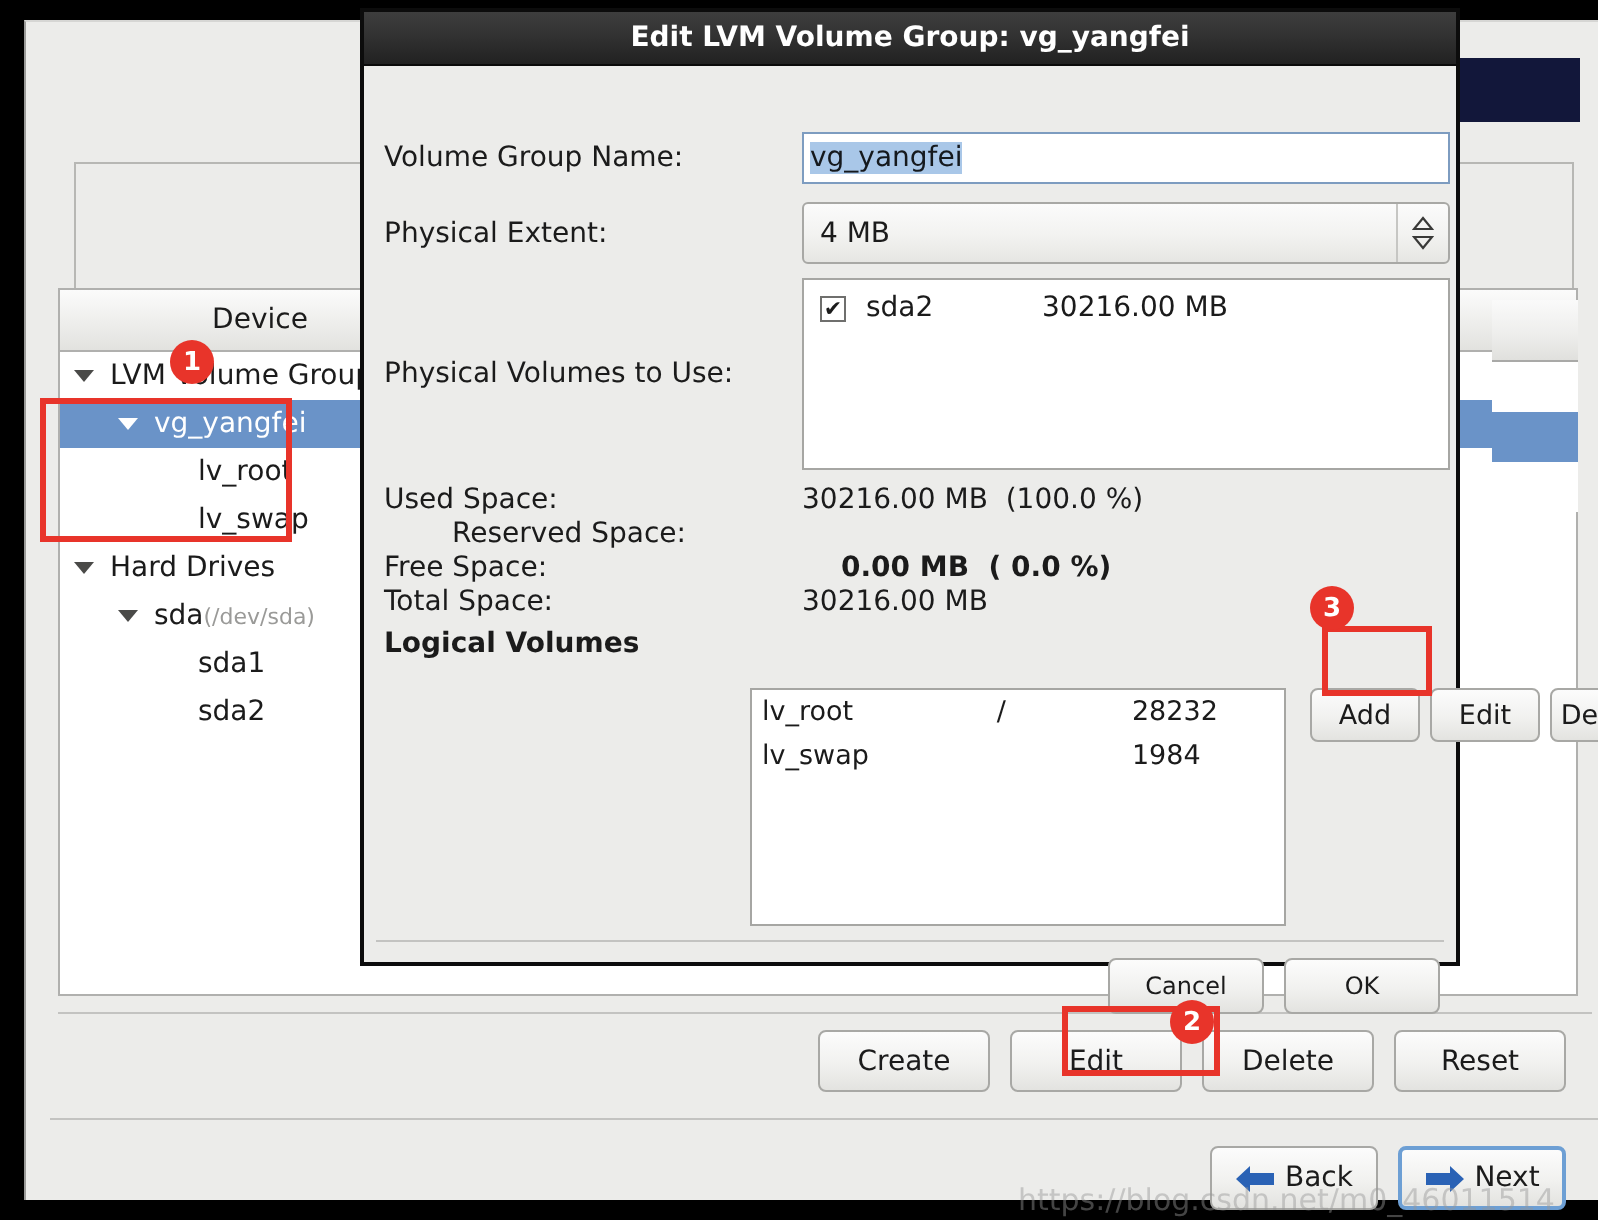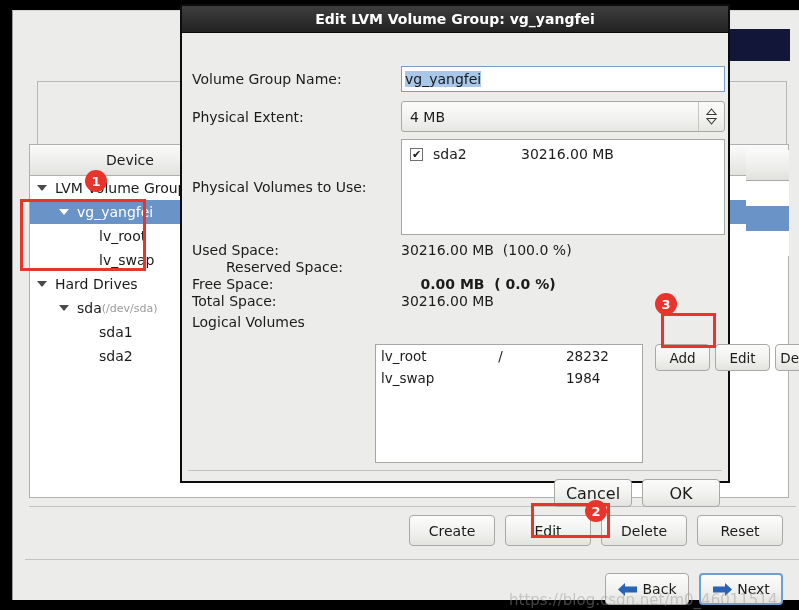--- a/index.html
+++ b/index.html
@@ -248,21 +248,21 @@
     display: inline-flex; align-items: center; justify-content: center;
     font-size: 11px; line-height: 1; color: #1b1b1b;
   }
   .pvname { width: 78px; }
 
   .stat-val { position: absolute; font-size: 14px; color: #1b1b1b; white-space: pre; }
 
   .lv-head {
     position: absolute;
     left: 190px; top: 280px;
-    font-size: 14px; font-weight: normal; color: #1b1b1b;
+    font-size: 14px; font-weight: bold; color: #1b1b1b;
   }
   .lvtable {
     position: absolute;
     left: 193px; top: 311px;
     width: 268px; height: 119px;
     background: #ffffff;
     border: 1px solid #a6a6a3;
   }
   .lvthead {
     height: 22px;
@@ -299,21 +299,21 @@
   }
   .dlg-actions {
     position: absolute; right: 8px; top: 446px;
     display: flex; gap: 10px;
   }
   .dlgbtn {
     width: 78px; height: 28px;
     background: linear-gradient(to bottom, #fcfcfc 0%, #f1f1ef 55%, #e3e3e0 100%);
     border: 1px solid #a8a8a5;
     border-radius: 4px;
-    font-size: 16px; color: #1b1b1b;
+    font-size: 12px; color: #1b1b1b;
     display: flex; align-items: center; justify-content: center;
     cursor: pointer; user-select: none; text-align: center;
   }
 
   
   .annot-box {
     position: absolute;
     border: 3px solid #e8342a;
     pointer-events: none;
     background: transparent;

